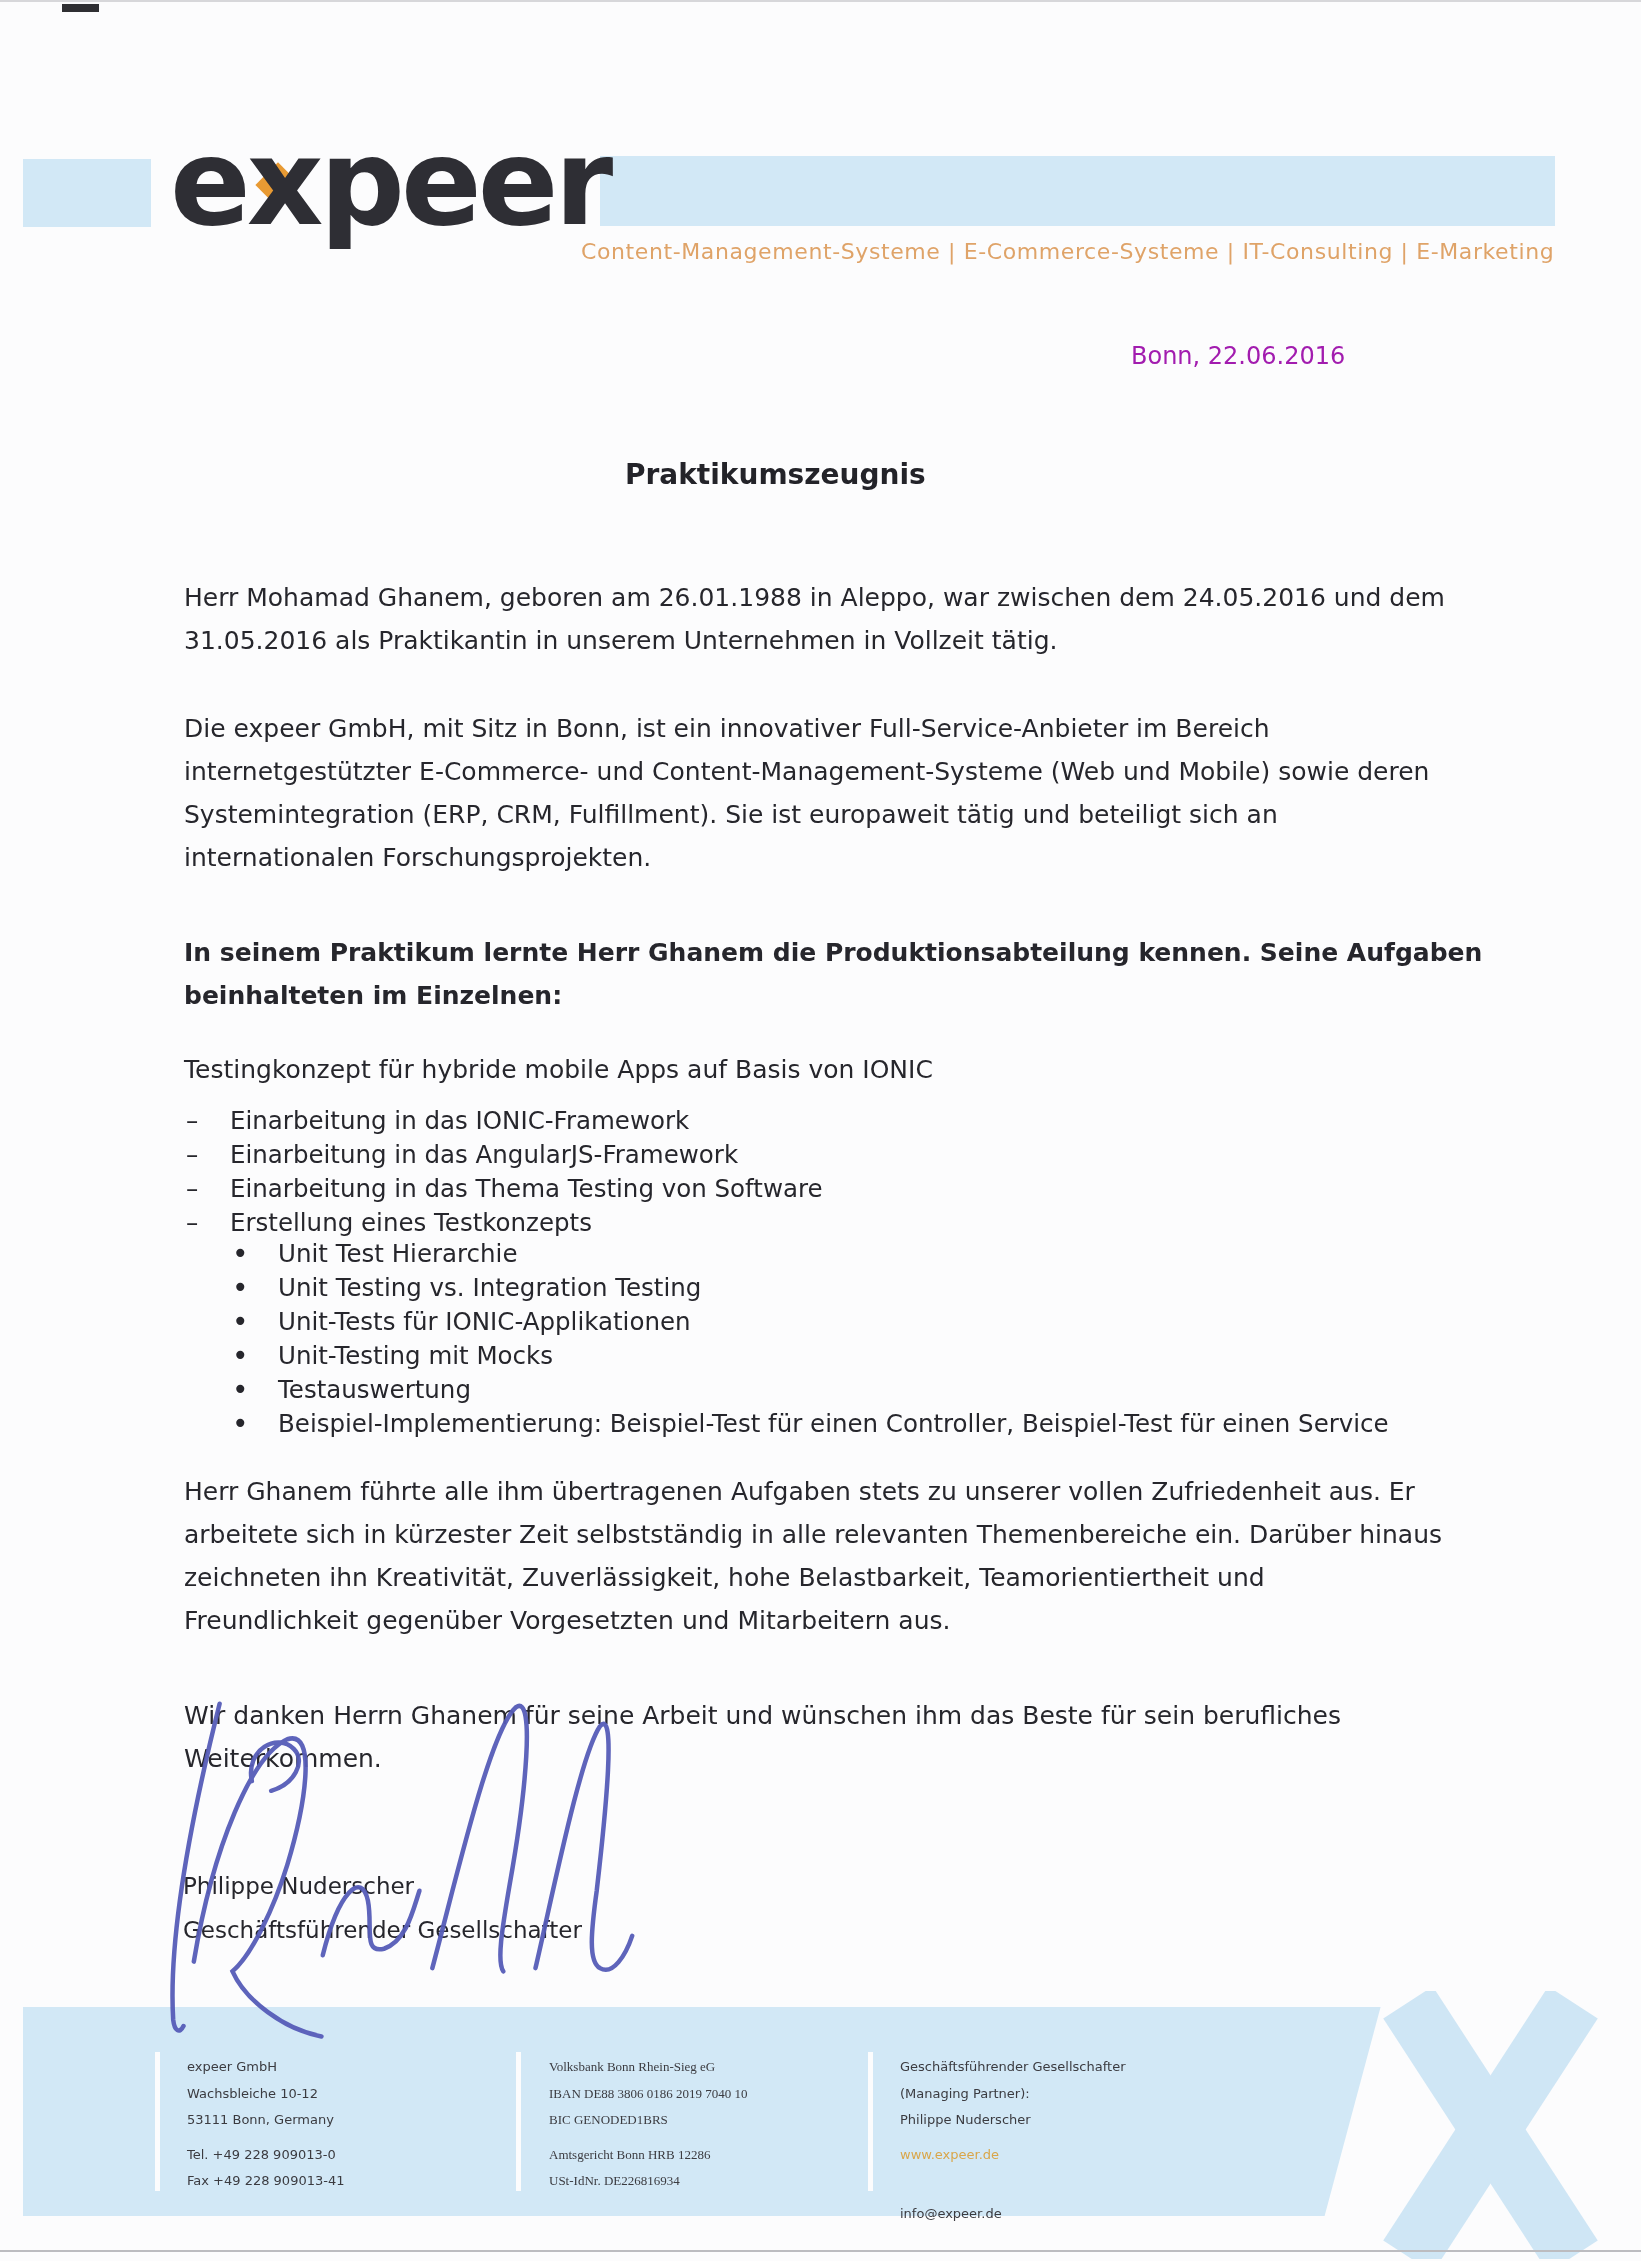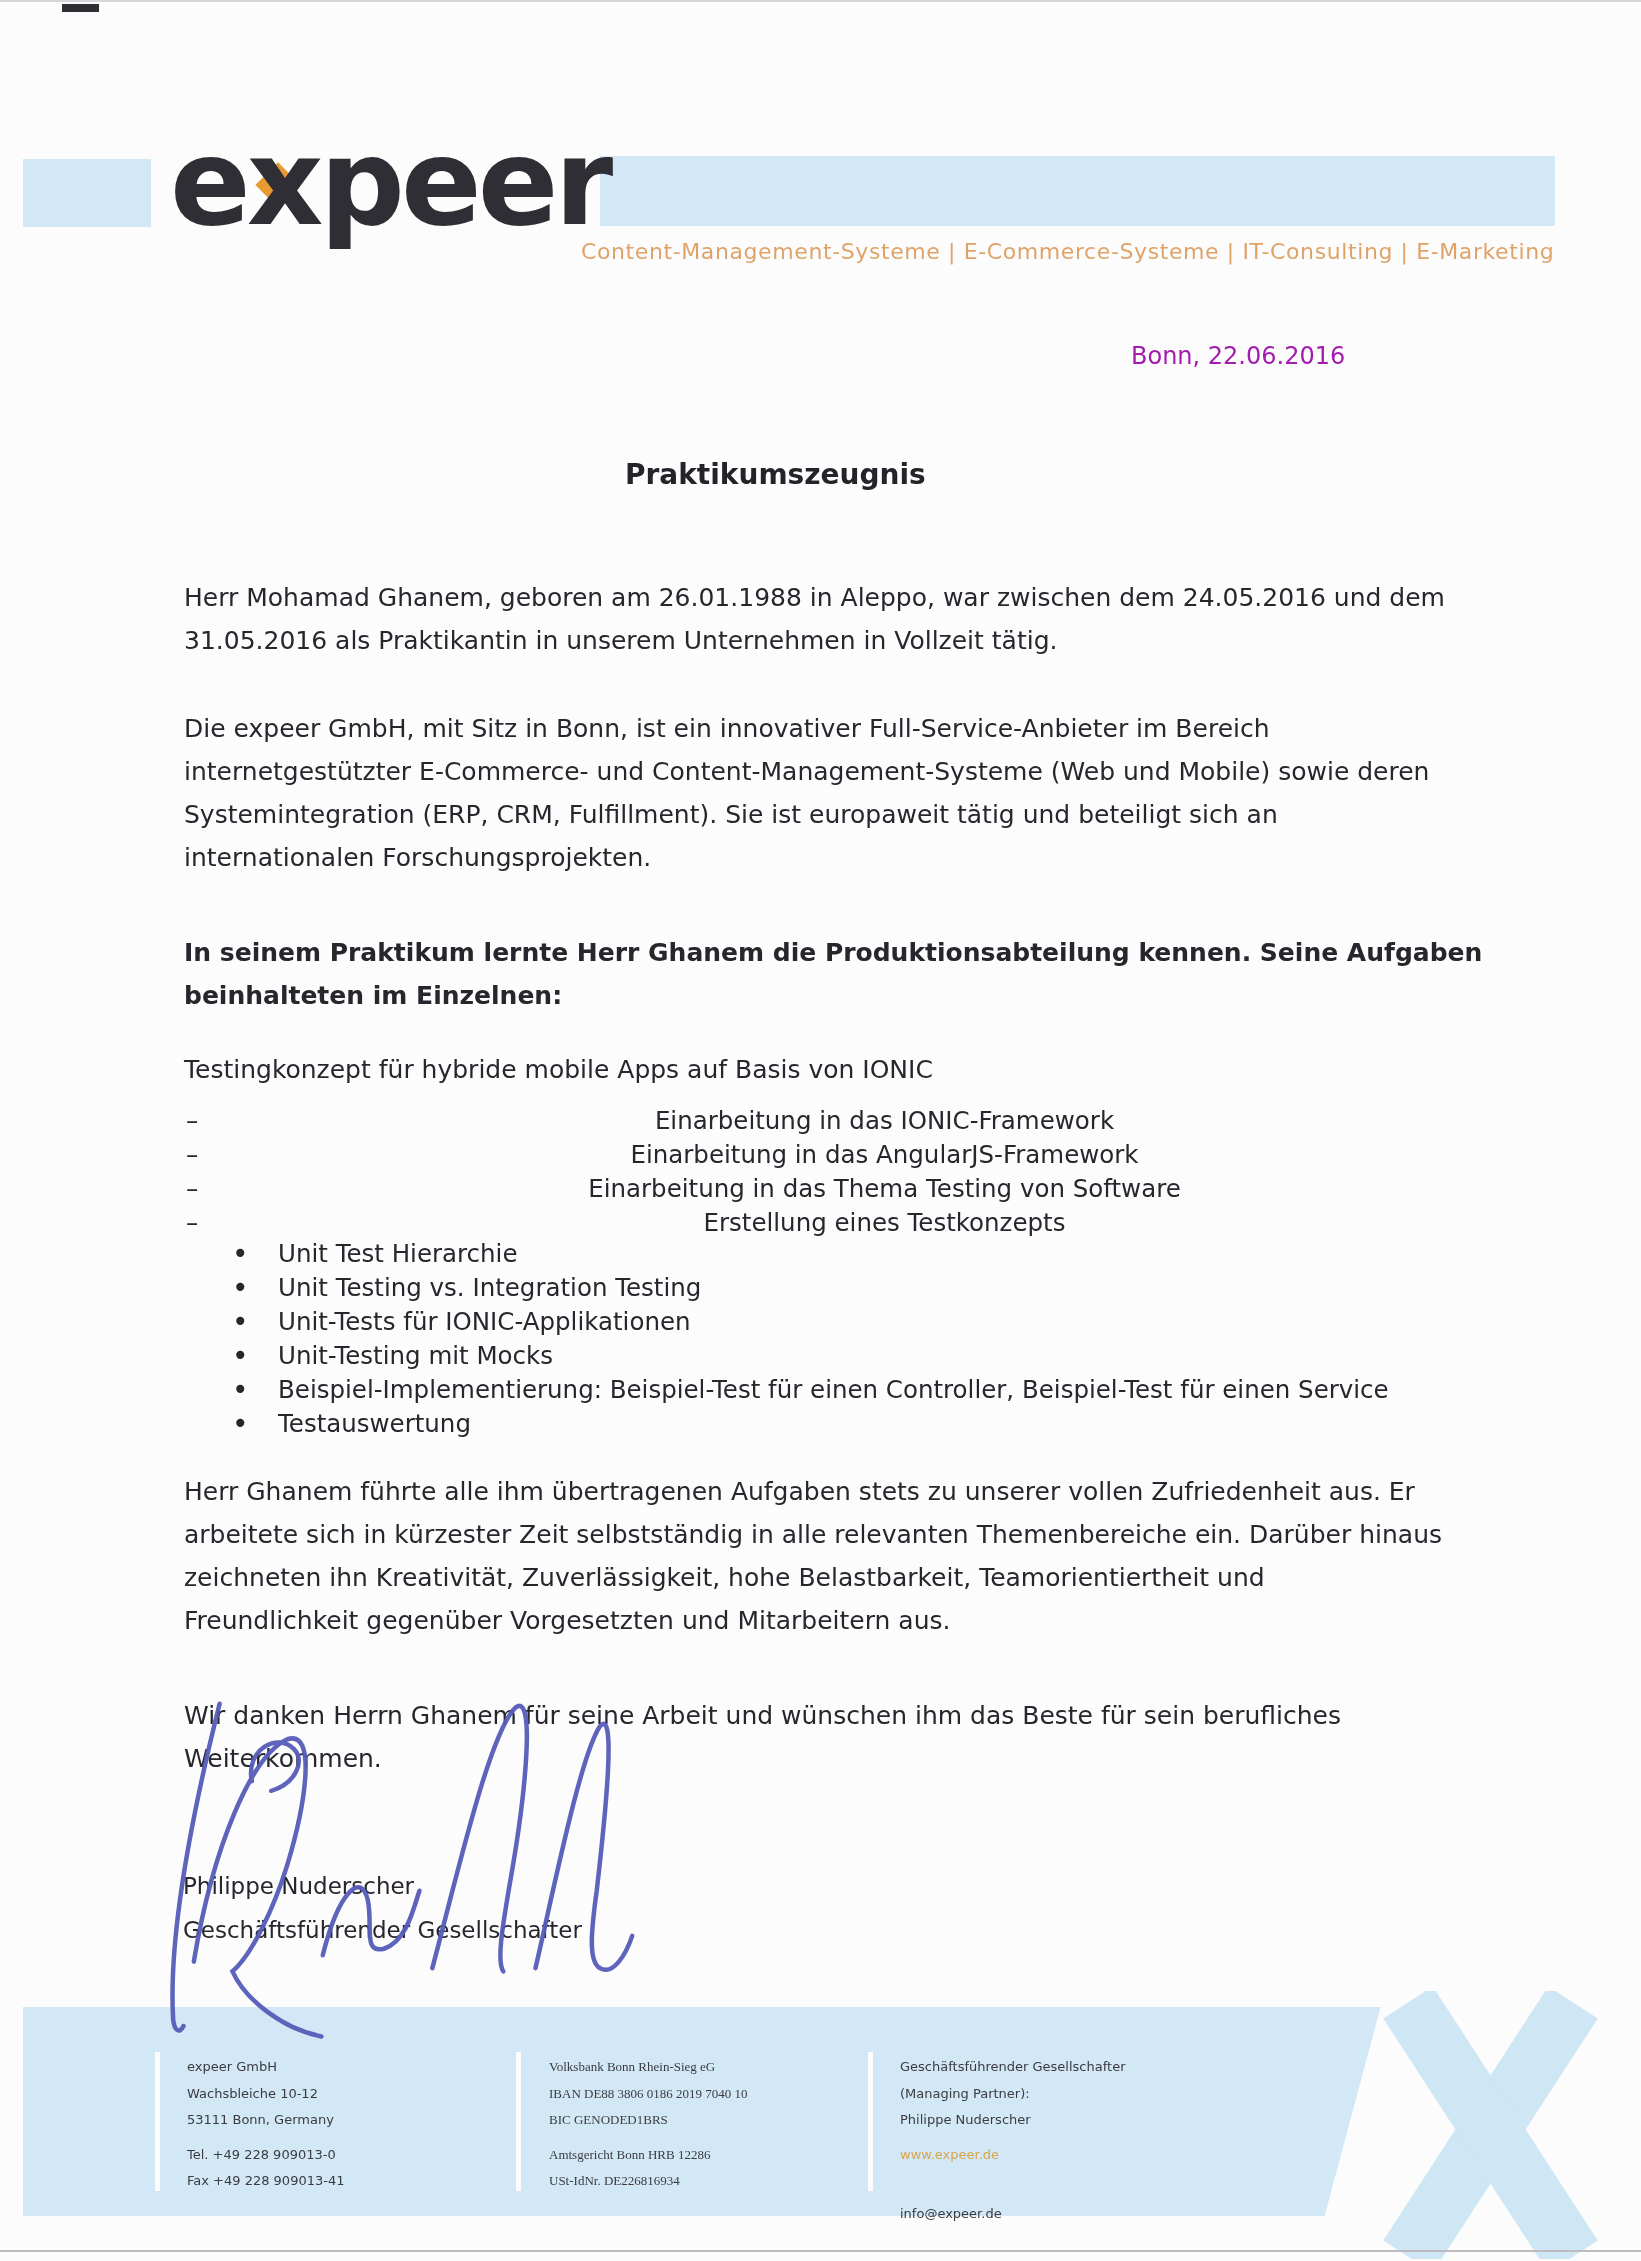--- a/index.html
+++ b/index.html
@@ -32,21 +32,21 @@
   }
   
   .date  { position:absolute; left:1131px; top:342px; font-size:24px; color:#a21caf; white-space:nowrap; }
   .title { position:absolute; left:625px;  top:458px; font-size:28px; font-weight:bold; color:#232329; white-space:nowrap; }
   
   .para { position:absolute; left:184px; width:1355px; }
   .p-line { height:43px; line-height:43px; font-size:25px; white-space:nowrap; }
   .p1 { top:576px; }  .p2 { top:707px; } .p3 { top:931px;font-weight:bold; }
   .tasks-intro { top:1048px; }
   .p4 { top:1470px; } .closing { top:1694px; }
-  .dash-list { position:absolute; left:184px; top:1104px; width:1355px;text-align:center; }
+  .dash-list { position:absolute; left:184px; top:1104px; width:1355px; }
   .dash-item { position:relative; height:34px; line-height:34px; padding-left:46px; font-size:24.5px; white-space:nowrap; }
   .dash-item::before { content:"\2013"; position:absolute; left:1.9px; }
   .bullet-list { position:absolute; left:184px; top:1237px; width:1387px; }
   .bullet-item { position:relative; height:34px; line-height:34px; padding-left:94px; font-size:24.5px; white-space:nowrap; }
   .bullet-item::before { content:"\2022"; position:absolute; left:48px; font-size:28px; }
   
   .signature-svg { position:absolute; left:155px; top:1678px; z-index:3; }
   .signer-name { position:absolute; left:183px; top:1873px; font-size:23px; white-space:nowrap; }
   .signer-role { position:absolute; left:183px; top:1917px; font-size:23px; white-space:nowrap; }
   
@@ -111,22 +111,22 @@
       <div class="dash-item">Einarbeitung in das AngularJS-Framework</div>
       <div class="dash-item">Einarbeitung in das Thema Testing von Software</div>
       <div class="dash-item">Erstellung eines Testkonzepts</div>
     </div>
 
   <div class="bullet-list">
       <div class="bullet-item">Unit Test Hierarchie</div>
       <div class="bullet-item">Unit Testing vs. Integration Testing</div>
       <div class="bullet-item">Unit-Tests für IONIC-Applikationen</div>
       <div class="bullet-item">Unit-Testing mit Mocks</div>
+      <div class="bullet-item">Testauswertung</div>
       <div class="bullet-item">Beispiel-Implementierung: Beispiel-Test für einen Controller, Beispiel-Test für einen Service</div>
-      <div class="bullet-item">Testauswertung</div>
     </div>
 
   <div class="para p4">
       <div class="p-line">Herr Ghanem führte alle ihm übertragenen Aufgaben stets zu unserer vollen Zufriedenheit aus. Er</div>
       <div class="p-line">arbeitete sich in kürzester Zeit selbstständig in alle relevanten Themenbereiche ein. Darüber hinaus</div>
       <div class="p-line">zeichneten ihn Kreativität, Zuverlässigkeit, hohe Belastbarkeit, Teamorientiertheit und</div>
       <div class="p-line">Freundlichkeit gegenüber Vorgesetzten und Mitarbeitern aus.</div>
     </div>
 
   <div class="para closing">

